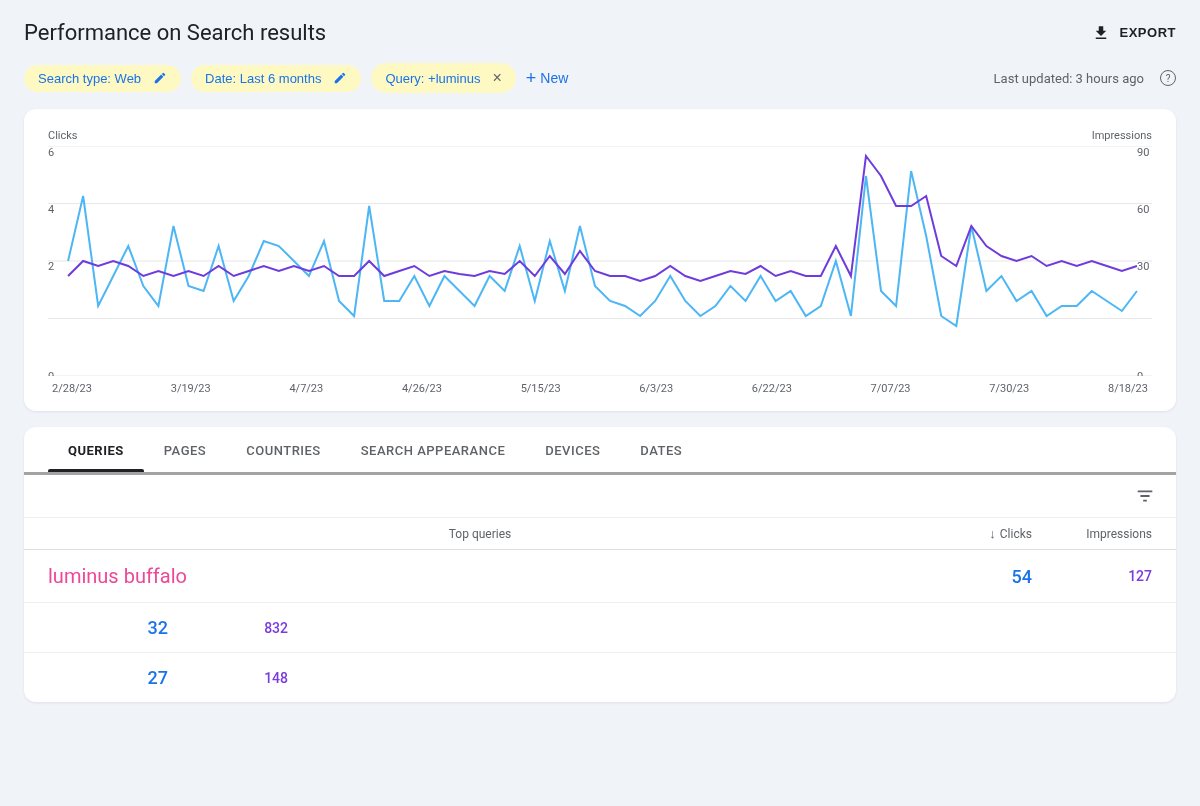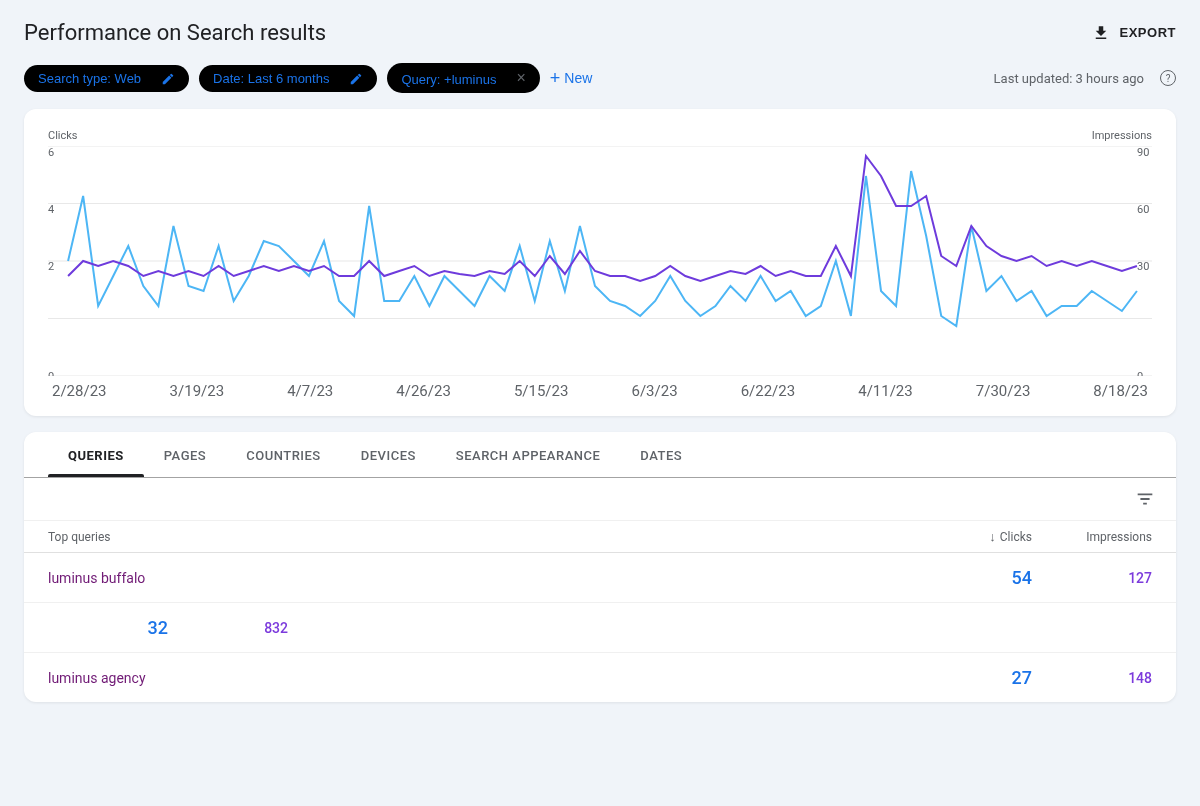--- a/index.html
+++ b/index.html
@@ -34,23 +34,23 @@
       border: none;
     }
     .filters-row {
       display: flex;
       align-items: center;
       gap: 10px;
       margin-bottom: 16px;
     }
     .filter-chip {
       display: flex;
-      align-items: flex-end;
-      gap: 20px;
-      background: #000000;
+      align-items: center;
+      gap: 12px;
+      background: #fef9c3;
       border-radius: 20px;
       padding: 6px 14px;
       font-size: 13px;
       color: #1a73e8;
       cursor: pointer;
       border: none;
     }
     .filter-chip .chip-close {
       font-size: 16px;
       color: #5f6368;
@@ -94,35 +94,35 @@
       width: 100%;
       height: 230px;
     }
     .chart-area svg {
       width: 100%;
       height: 100%;
     }
     .x-axis-labels {
       display: flex;
       justify-content: space-between;
-      font-size: 15px;
+      font-size: 11px;
       color: #5f6368;
       margin-top: 6px;
       padding: 0 4px;
     }
     .table-card {
       background: #fff;
       border-radius: 12px;
       padding: 0;
       box-shadow: 0 1px 3px rgba(0,0,0,0.08);
       overflow: hidden;
     }
     .tabs-row {
       display: flex;
-      border-bottom: 1px solid #a3a3a3;
+      border-bottom: 3px solid #a3a3a3;
       padding: 0 24px;
     }
     .tab-item {
       padding: 16px 20px 14px;
       font-size: 13px;
       font-weight: 500;
       color: #5f6368;
       cursor: pointer;
       letter-spacing: 0.5px;
       position: relative;
@@ -147,21 +147,21 @@
       justify-content: flex-end;
       padding: 10px 20px;
       border-bottom: 1px solid #f0f0f0;
     }
     .table-header-row {
       display: flex;
       align-items: center;
       padding: 8px 24px 8px;
       border-bottom: 1px solid #e0e0e0;
     }
-    .col-query { flex: 1; font-size: 12px; color: #5f6368; }
+    .col-query { flex: 1; font-size: 12px; color: #5f6368; text-align: center; }
     .col-clicks {
       width: 120px;
       text-align: right;
       font-size: 12px;
       color: #5f6368;
       display: flex;
       align-items: center;
       justify-content: flex-end;
       gap: 4px;
       cursor: pointer;
@@ -172,21 +172,21 @@
       font-size: 12px;
       color: #5f6368;
     }
     .table-row {
       display: flex;
       align-items: center;
       padding: 14px 24px;
       border-bottom: 1px solid #f0f0f0;
     }
     .table-row:last-child { border-bottom: none; }
-    .row-query { flex: 1; font-size: 14px; color: #701a75; }
+    .row-query { flex: 1; font-size: 20px; color: #ec4899; }
     .row-clicks { width: 120px; text-align: right; font-size: 18px; color: #1a73e8; font-weight: 500; }
     .row-impressions { width: 120px; text-align: right; font-size: 14px; color: #7c3bdc; font-weight: 500; }
     .sort-arrow { font-size: 13px; }
     .help-icon {
       display: inline-flex;
       align-items: center;
       justify-content: center;
       width: 16px;
       height: 16px;
       border-radius: 50%;
@@ -269,34 +269,34 @@
     </svg>
   </div>
   <div class="x-axis-labels">
     <span>2/28/23</span>
     <span>3/19/23</span>
     <span>4/7/23</span>
     <span>4/26/23</span>
     <span>5/15/23</span>
     <span>6/3/23</span>
     <span>6/22/23</span>
-    <span>4/11/23</span>
+    <span>7/07/23</span>
     <span>7/30/23</span>
     <span>8/18/23</span>
   </div>
 </div>
 
 <div class="table-card">
 
   <div class="tabs-row">
     <div class="tab-item active">QUERIES</div>
     <div class="tab-item">PAGES</div>
     <div class="tab-item">COUNTRIES</div>
+    <div class="tab-item">SEARCH APPEARANCE</div>
     <div class="tab-item">DEVICES</div>
-    <div class="tab-item">SEARCH APPEARANCE</div>
     <div class="tab-item">DATES</div>
   </div>
 
   <div class="filter-icon-row">
     <svg width="22" height="22" viewBox="0 0 24 24" style="cursor:pointer;">
       <path d="M4 6h16v2H4zm3 5h10v2H7zm3 5h4v2h-4z" fill="#5f6368"></path>
     </svg>
   </div>
 
   <div class="table-header-row">
@@ -311,17 +311,16 @@
   <div class="table-row">
     <div class="row-query">luminus buffalo</div>
     <div class="row-clicks">54</div>
     <div class="row-impressions">127</div>
   </div>
   <div class="table-row">
     <div class="row-clicks">32</div>
     <div class="row-impressions">832</div>
   </div>
   <div class="table-row">
-    <div class="row-query">luminus agency</div>
     <div class="row-clicks">27</div>
     <div class="row-impressions">148</div>
   </div>
 </div>
 
 </body></html>

